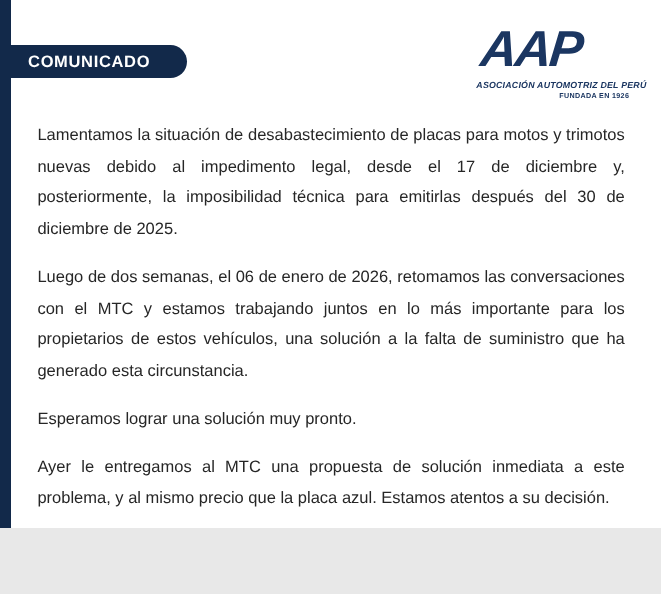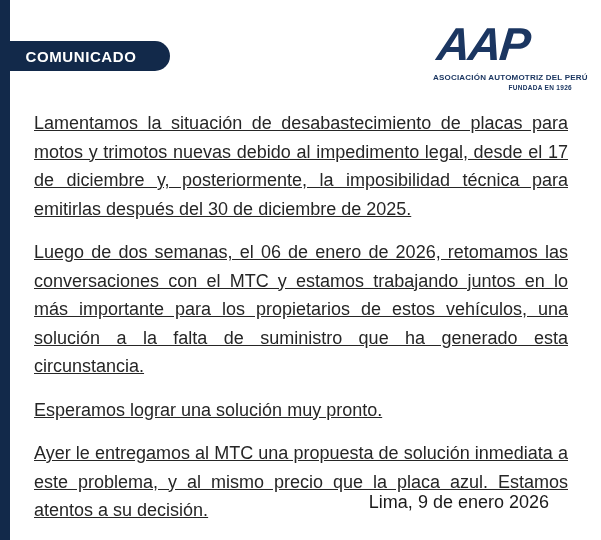--- a/index.html
+++ b/index.html
@@ -1,19 +1,19 @@
 <!DOCTYPE html>
 <html><head>
 <meta charset="utf-8">
 <style>
   html, body { margin: 0; padding: 0; background: #e8e8e8; }
   .page {
     position: relative;
     width: 601px;
-    height: 540px;
+    height: 480px;
     background: #ffffff;
     overflow: hidden;
     font-family: "Liberation Sans", sans-serif;
   }
   .left-bar {
     position: absolute;
     left: 0; top: 0;
     width: 10px; height: 540px;
     background: #12294a;
   }
@@ -52,40 +52,40 @@
     transform: skewX(-6deg);
     transform-origin: 0 100%;
     white-space: nowrap;
   }
   .logo-name {
     font-size: 8px;
     font-weight: bold;
     letter-spacing: 0.2px;
     white-space: nowrap;
     margin-top: 6px;
+    font-style: italic;
   }
   .logo-founded {
     font-size: 6.5px;
     font-weight: bold;
     letter-spacing: 0.3px;
     text-align: right;
     margin-top: 2px;
   }
   .body-text {
     position: absolute;
     left: 34px; top: 109px;
     width: 534px;
   }
   .body-text p {
     margin: 0 0 15px 0;
-    font-size: 18px;
+    font-size: 15px;
     line-height: 28.5px;
     text-align: justify;
     color: #262626;
-    text-decoration: underline;
   }
   .dateline {
     position: absolute;
     right: 52px; top: 492px;
     font-size: 18px;
     font-weight: normal;
     color: #1a1a1a;
   }
 </style>
 </head>

